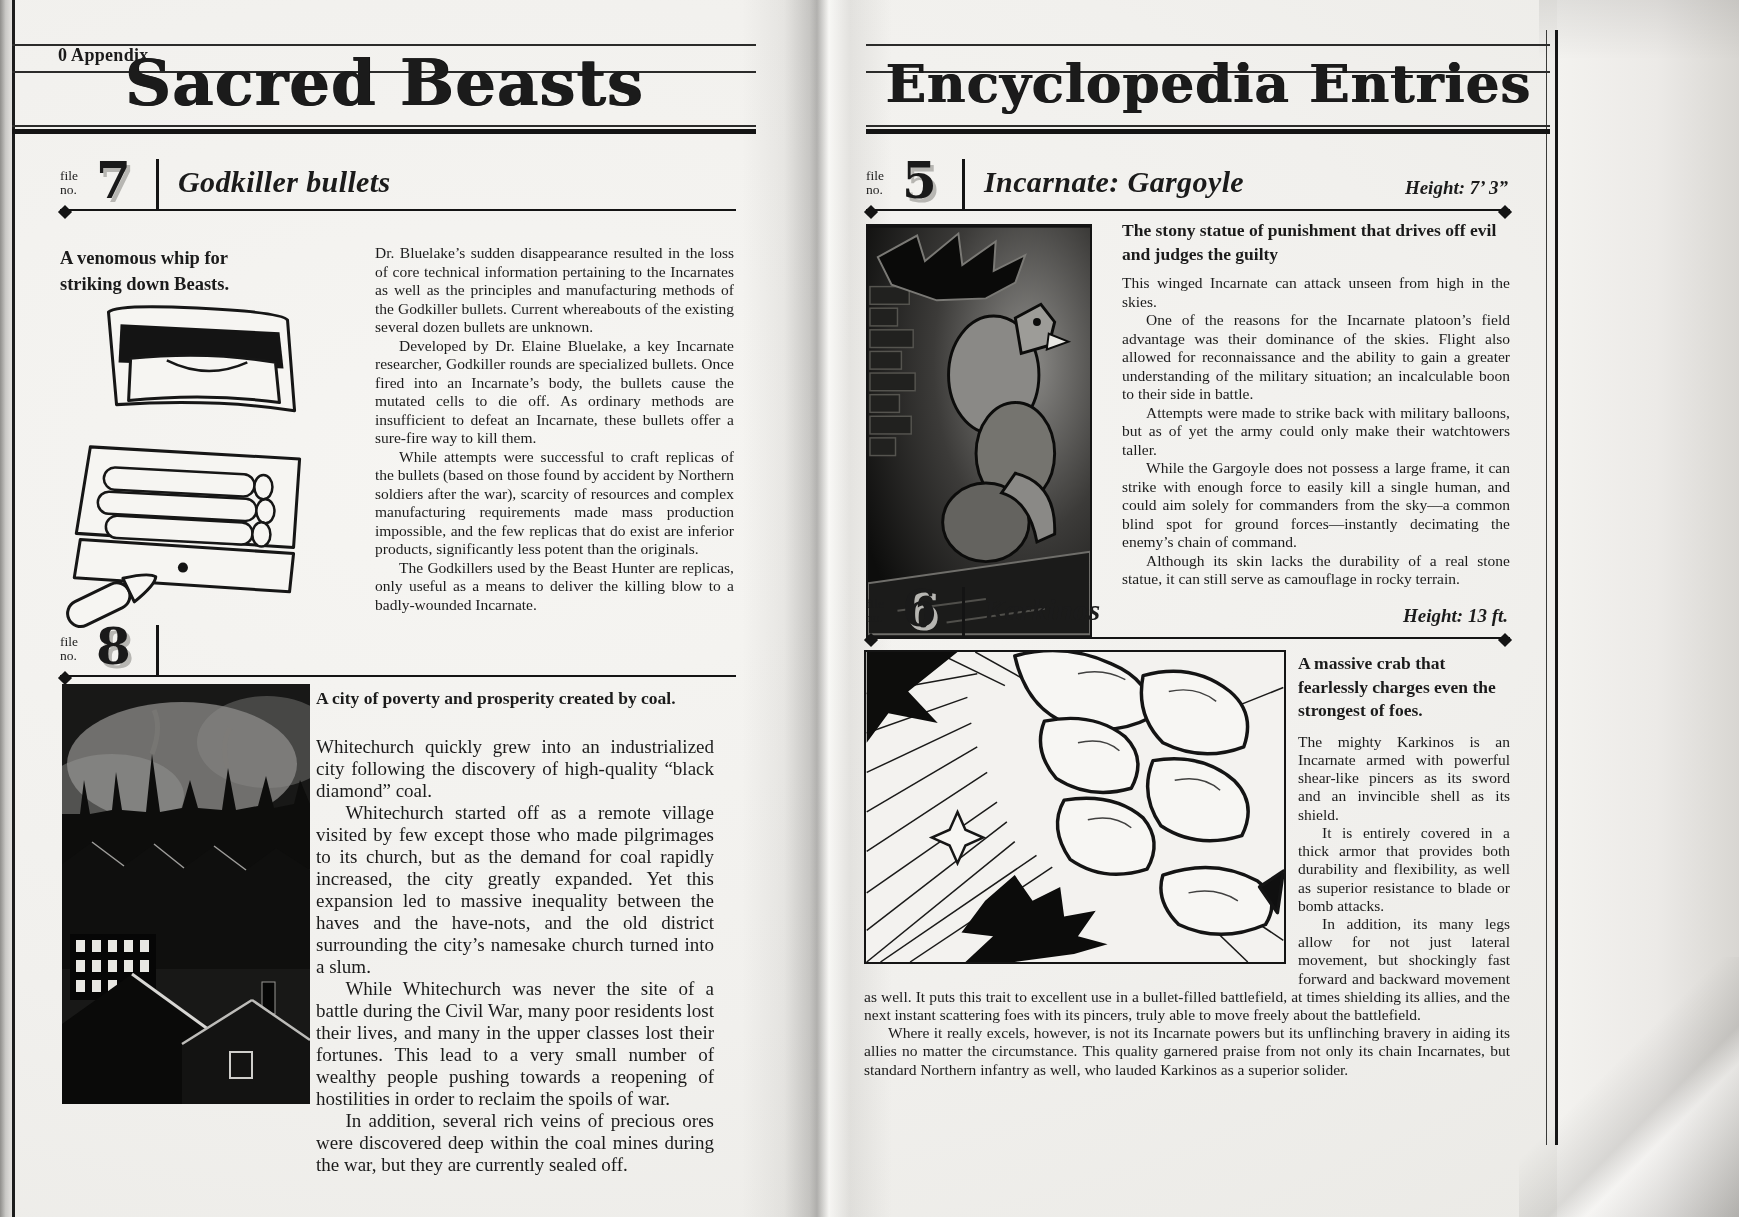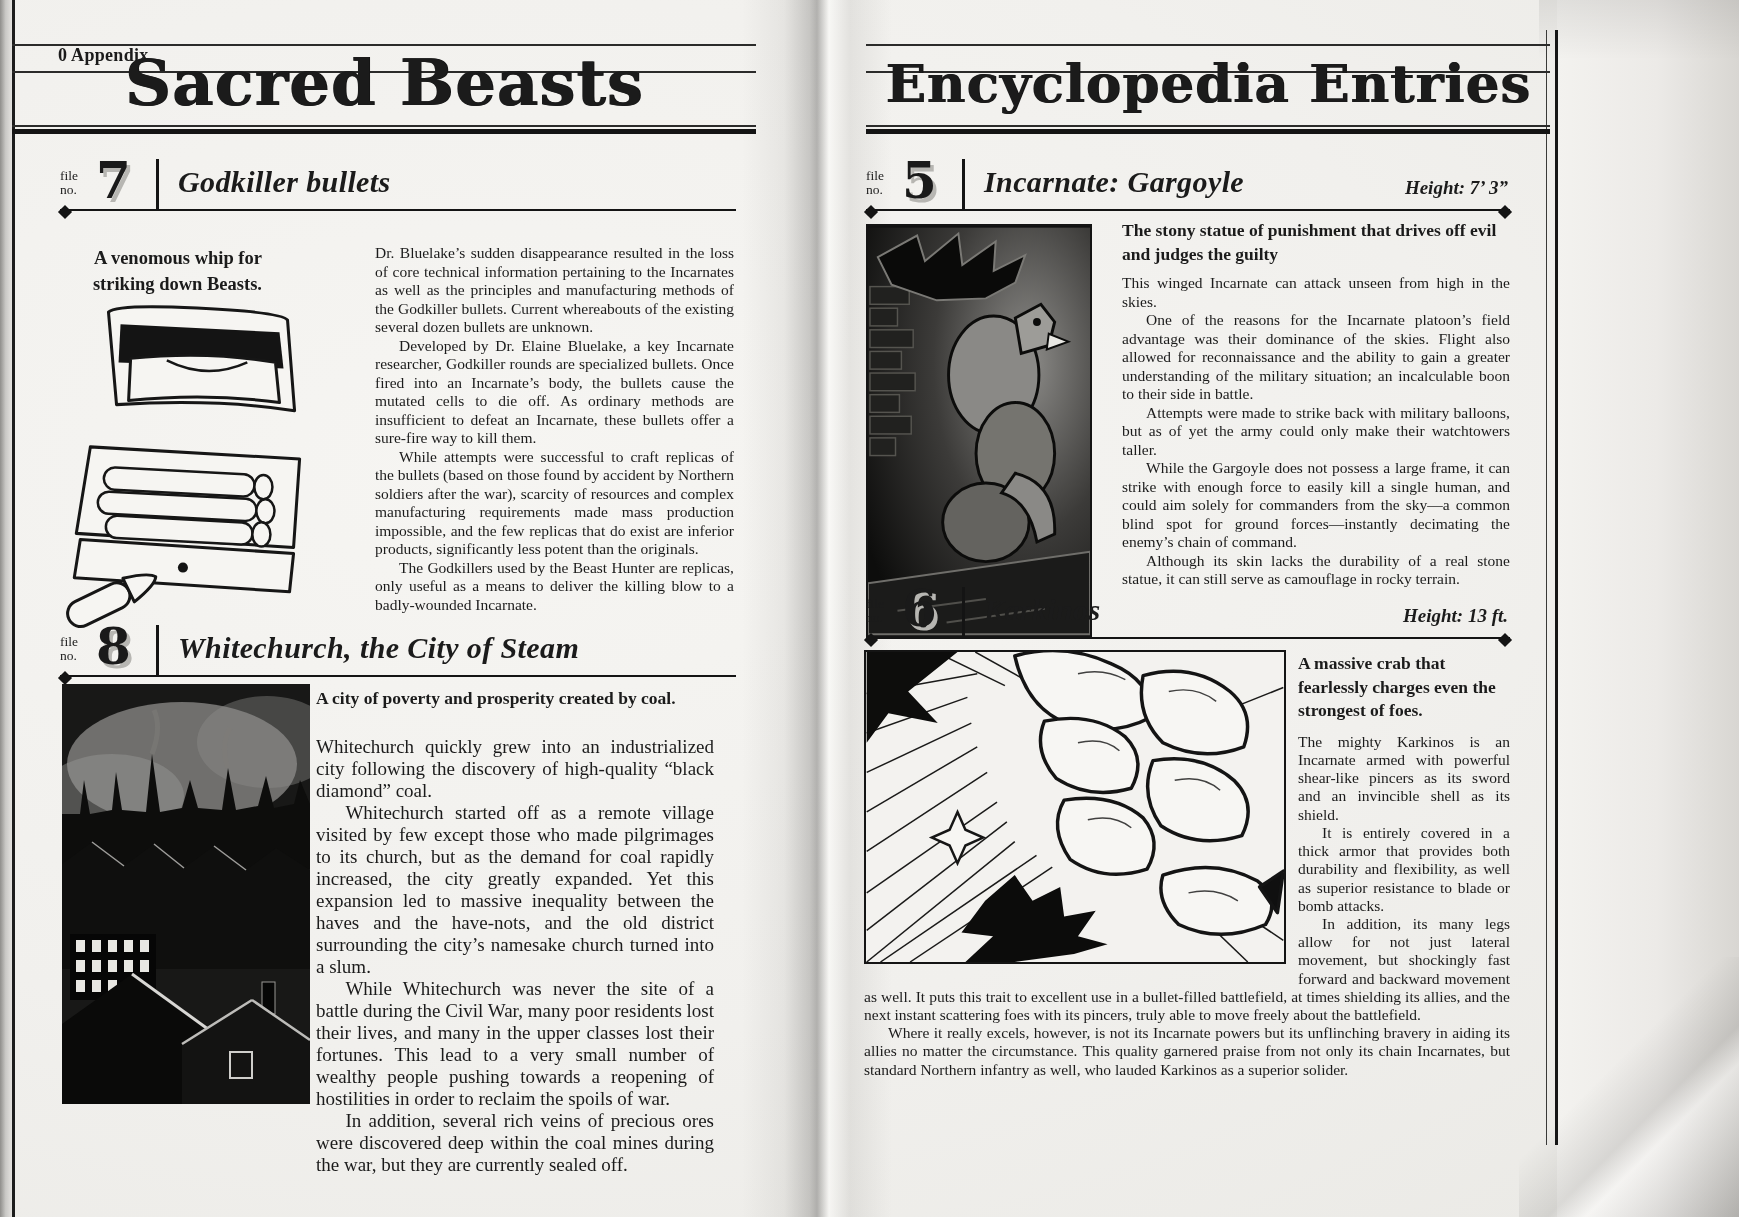--- a/index.html
+++ b/index.html
@@ -84,21 +84,21 @@
   .dia.l{left:0px;}
   .dia.r{right:0px;}
   #head7{left:60px;top:161px;width:676px;}
   #head8{left:60px;top:627px;width:676px;}
   #head5{left:866px;top:161px;width:644px;}
   #head6{left:866px;top:589px;width:644px;}
   
   .pcol{position:absolute;}
   .pcol p{margin:0;text-align:justify;font-size:15.5px;line-height:18.5px;}
   .pcol p + p{text-indent:1.55em;}
-  .subtitle{font-weight:700;text-align:right;}
+  .subtitle{font-weight:700;}
   #sub7{left:60px;top:246px;width:202px;font-size:18.5px;line-height:1.4;position:absolute;}
   #txt7{left:264px;top:244px;width:470px;}
   .spacer7{float:left;width:97px;height:345px;margin:56px 14px 0 0;}
   #txt8{left:316px;top:688px;width:398px;}
   #txt8 p{font-size:19px;line-height:22px;}
   #txt8 .subtitle{font-size:17.5px;margin:0 0 27px;text-align:left;}
   #txt5{left:1122px;top:218px;width:388px;}
   #txt5 .heading{font-weight:700;font-size:17.5px;line-height:1.38;margin:0 0 8px;text-align:left;}
   #flow6{left:864px;top:650px;width:646px;position:absolute;}
   #flow6 p{margin:0;text-align:justify;font-size:15.5px;line-height:18.2px;}
@@ -188,21 +188,20 @@
     <p>The Godkillers used by the Beast Hunter are replicas, only useful as a means to deliver the killing blow to a badly-wounded Incarnate.</p>
   </div>
 
   <div class="fhead" id="head8">
     <div class="filewrap">
       <span>file</span>
       <span>no.</span>
     </div>
     <div class="fnum">8</div>
     <div class="vbar"></div>
-    <div class="etitle">Whitechurch, the City of Steam</div>
     <div class="dia l"></div>
   </div>
 
   <div class="art" id="art8">
     <svg viewBox="0 0 248 420" xmlns="http://www.w3.org/2000/svg">
       <rect width="248" height="420" fill="#181817"></rect>
       <ellipse cx="120" cy="80" rx="115" ry="62" fill="#c7c6c3" opacity="0.5"></ellipse>
       <ellipse cx="50" cy="112" rx="72" ry="42" fill="#9a9996" opacity="0.45"></ellipse>
       <ellipse cx="205" cy="58" rx="70" ry="46" fill="#8f8e8b" opacity="0.4"></ellipse>
       <path d="M0 130 L18 130 L22 96 L28 130 L50 126 L54 88 L60 126 L84 128 L90 70 L98 128 L120 124 L128 96 L136 124 L160 126 L166 84 L174 126 L196 122 L204 92 L212 124 L232 120 L238 96 L248 120 L248 185 L0 185 Z" fill="#0d0d0c"></path>

